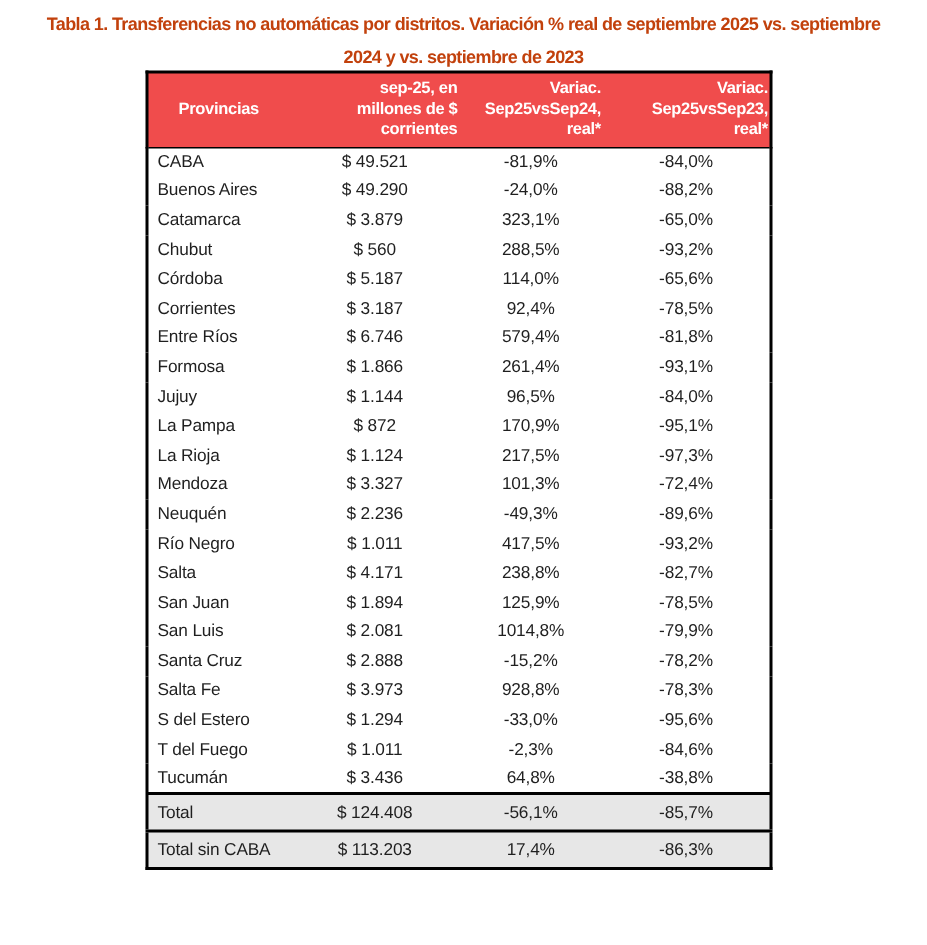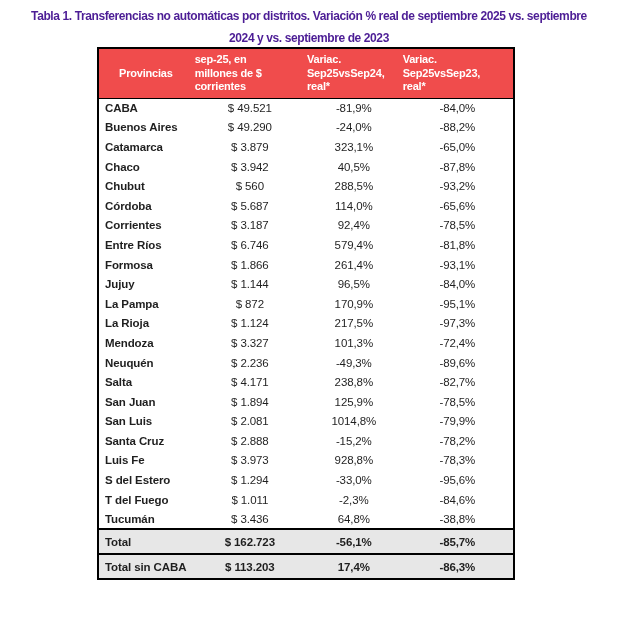--- a/index.html
+++ b/index.html
@@ -20,21 +20,21 @@
     position:relative;
   }
   .title{
     position:absolute;
     top:5px;left:0;right:0;
     text-align:center;
     font-weight:bold;
     font-size:12px;
     line-height:22px;
     letter-spacing:-0.4px;
-    color:#4c1d95;
+    color:#c2410c;
   }
   .title div{white-space:nowrap;}
   .data-table{
     position:absolute;
     left:97px;top:47px;
     width:418px;
     border-collapse:collapse;
     table-layout:fixed;
     border:2px solid var(--border);
   }
@@ -42,46 +42,45 @@
   .data-table col.c2{width:27%;}
   .data-table col.c3{width:23%;}
   .data-table col.c4{width:27%;}
   thead th{
     background:var(--header-bg);
     color:var(--header-text);
     font-weight:bold;
     font-size:11px;
     line-height:13.5px;
     padding:4px 1px;
-    text-align:left;
+    text-align:right;
     vertical-align:middle;
     white-space:pre-line;
     border-bottom:1.5px solid var(--border);
     letter-spacing:-0.2px;
   }
   thead th:first-child{
     text-align:left;
     padding-left:20px;
   }
   tbody td{
     font-size:11.5px;
     height:19.6px;
     padding:0 1px;
     text-align:center;
     vertical-align:middle;
     letter-spacing:-0.1px;
   }
   tbody td:first-child{
     text-align:left;
     padding-left:6px;
-    font-weight:bold;
   }
   tbody.totals td{
     background:var(--total-bg);
-    font-weight:bold;
+    font-weight:normal;
     height:25px;
     border-top:2px solid var(--border);
     margin-left:44px;
   }
 </style>
 </head>
 <body>
 
 <div class="title">
   <div>Tabla 1. Transferencias no automáticas por distritos. Variación % real de septiembre 2025 vs. septiembre</div>
@@ -122,34 +121,28 @@
         <td>-24,0%</td>
         <td>-88,2%</td>
       </tr>
       <tr>
         <td>Catamarca</td>
         <td>$ 3.879</td>
         <td>323,1%</td>
         <td>-65,0%</td>
       </tr>
       <tr>
-        <td>Chaco</td>
-        <td>$ 3.942</td>
-        <td>40,5%</td>
-        <td>-87,8%</td>
-      </tr>
-      <tr>
         <td>Chubut</td>
         <td>$ 560</td>
         <td>288,5%</td>
         <td>-93,2%</td>
       </tr>
       <tr>
         <td>Córdoba</td>
-        <td>$ 5.687</td>
+        <td>$ 5.187</td>
         <td>114,0%</td>
         <td>-65,6%</td>
       </tr>
       <tr>
         <td>Corrientes</td>
         <td>$ 3.187</td>
         <td>92,4%</td>
         <td>-78,5%</td>
       </tr>
       <tr>
@@ -188,20 +181,26 @@
         <td>101,3%</td>
         <td>-72,4%</td>
       </tr>
       <tr>
         <td>Neuquén</td>
         <td>$ 2.236</td>
         <td>-49,3%</td>
         <td>-89,6%</td>
       </tr>
       <tr>
+        <td>Río Negro</td>
+        <td>$ 1.011</td>
+        <td>417,5%</td>
+        <td>-93,2%</td>
+      </tr>
+      <tr>
         <td>Salta</td>
         <td>$ 4.171</td>
         <td>238,8%</td>
         <td>-82,7%</td>
       </tr>
       <tr>
         <td>San Juan</td>
         <td>$ 1.894</td>
         <td>125,9%</td>
         <td>-78,5%</td>
@@ -212,21 +211,21 @@
         <td>1014,8%</td>
         <td>-79,9%</td>
       </tr>
       <tr>
         <td>Santa Cruz</td>
         <td>$ 2.888</td>
         <td>-15,2%</td>
         <td>-78,2%</td>
       </tr>
       <tr>
-        <td>Luis Fe</td>
+        <td>Salta Fe</td>
         <td>$ 3.973</td>
         <td>928,8%</td>
         <td>-78,3%</td>
       </tr>
       <tr>
         <td>S del Estero</td>
         <td>$ 1.294</td>
         <td>-33,0%</td>
         <td>-95,6%</td>
       </tr>
@@ -239,21 +238,21 @@
       <tr>
         <td>Tucumán</td>
         <td>$ 3.436</td>
         <td>64,8%</td>
         <td>-38,8%</td>
       </tr>
     </tbody>
   <tbody class="totals">
       <tr>
         <td>Total</td>
-        <td>$ 162.723</td>
+        <td>$ 124.408</td>
         <td>-56,1%</td>
         <td>-85,7%</td>
       </tr>
       <tr>
         <td>Total sin CABA</td>
         <td>$ 113.203</td>
         <td>17,4%</td>
         <td>-86,3%</td>
       </tr>
     </tbody>

